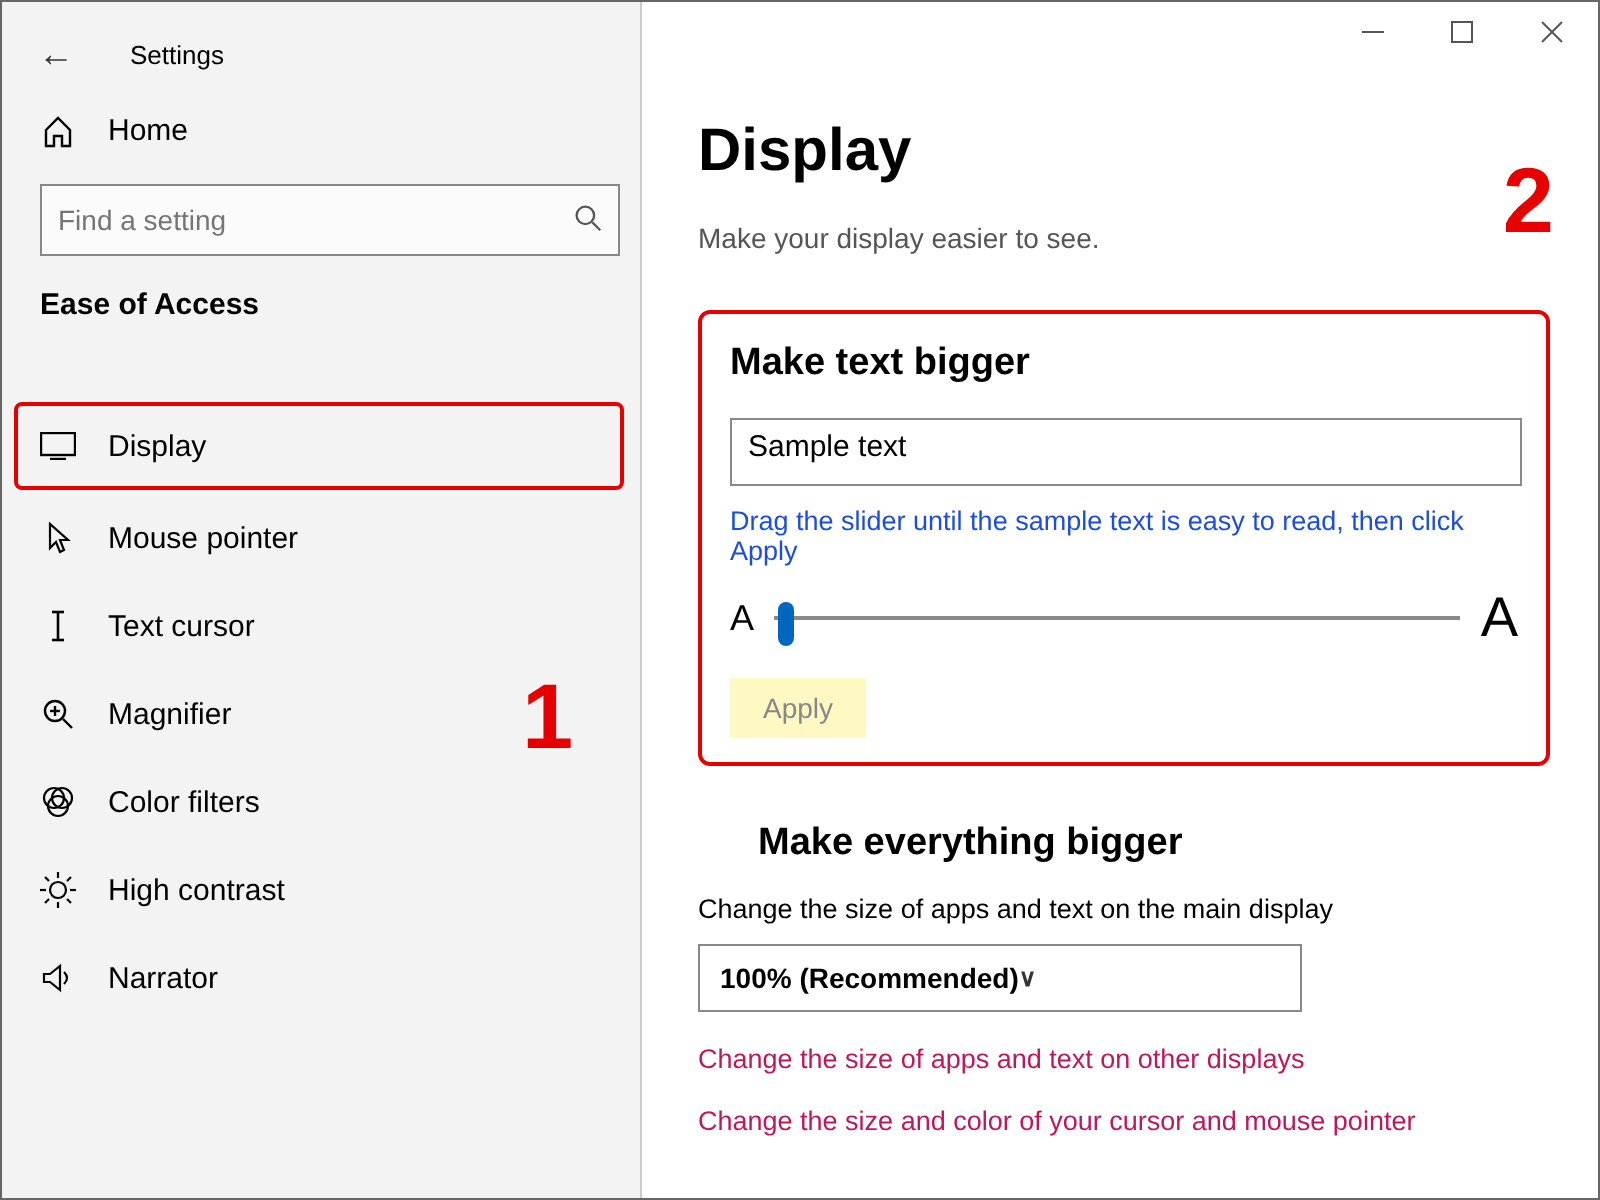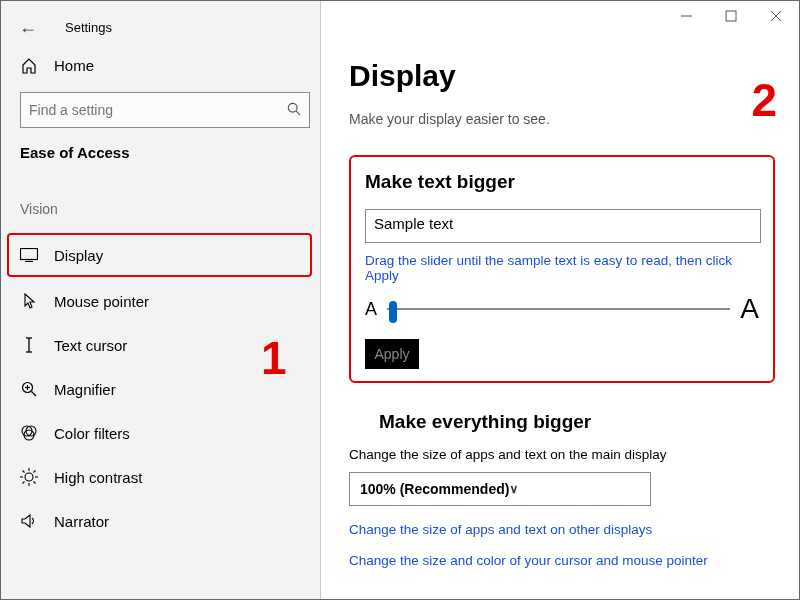--- a/index.html
+++ b/index.html
@@ -30,27 +30,27 @@
   .redbox { border: 2px solid #e60000; border-radius: 6px; margin-top: 28px; padding: 14px 14px 12px 14px; width: 426px; }
   .sec-h { font-size: 19px; font-weight: 600; color: #000; margin-bottom: 16px; }
   .sample-box { border: 1px solid #888; width: 396px; height: 34px; padding: 5px 8px; font-size: 15px; color: #000; background: #fff; }
   .hint { font-size: 13.5px; color: #1d4ed8; margin-top: 10px; }
   .slider-row { display: flex; align-items: center; gap: 10px; margin-top: 10px; }
   .a-small { font-size: 18px; font-weight: 400; }
   .a-big { font-size: 28px; font-weight: 400; }
   .slider { flex: 1; position: relative; height: 20px; }
   .track { position: absolute; top: 9px; left: 0; right: 0; height: 2px; background: #8a8a8a; }
   .thumb { position: absolute; top: 2px; left: 2px; width: 8px; height: 22px; background: #0067c0; border-radius: 4px; cursor: pointer; }
-  .apply-btn { margin-top: 14px; width: 54px; height: 30px; background: #000000; color: #888; border: none; font-size: 14px; cursor: default; }
+  .apply-btn { margin-top: 14px; width: 68px; height: 30px; background: #fef9c3; color: #888; border: none; font-size: 14px; cursor: default; }
   .sec2 { margin-top: 28px; }
   .sec2 .sec-h { margin-bottom: 14px; margin-left: 30px; }
   .desc { font-size: 13.5px; color: #000; margin-bottom: 10px; }
   .dropdown { width: 302px; height: 34px; border: 1px solid #888; background: #fff; display: flex; align-items: center; justify-content: flex-start; padding: 0 10px; font-size: 14px; cursor: pointer; font-weight: bold; }
   .chev { font-size: 12px; color: #333; }
-  .link { color: #1d4ed8; font-size: 13.5px; margin-top: 16px; cursor: pointer; display: block; }
+  .link { color: #be185d; font-size: 13.5px; margin-top: 16px; cursor: pointer; display: block; }
 </style>
 </head>
 <body>
 
 <div class="window">
 
   <div class="sys-buttons">
     <div class="sys-btn">
       <svg width="45" height="30">
           <line x1="17" y1="15" x2="28" y2="15" stroke="#555" stroke-width="1"></line>
@@ -90,21 +90,20 @@
         <span class="search-ico">
           <svg width="14" height="14" viewBox="0 0 16 16">
               <circle cx="6.5" cy="6.5" r="5" fill="none" stroke="#555" stroke-width="1.3"></circle>
               <line x1="10.5" y1="10.5" x2="15" y2="15" stroke="#555" stroke-width="1.3"></line>
             </svg>
         </span>
       </div>
     </div>
 
     <div class="sec-title">Ease of Access</div>
-    <div class="group-label">Vision</div>
 
     <div class="nav-item active">
       <span class="nav-icon">
         <svg width="18" height="14" viewBox="0 0 18 14">
             <rect x="0.5" y="0.5" width="17" height="11" fill="none" stroke="#000" stroke-width="1.2"></rect>
             <line x1="5" y1="13.5" x2="13" y2="13.5" stroke="#000" stroke-width="1.2"></line>
           </svg>
       </span>
       <span>Display</span>
     </div>

